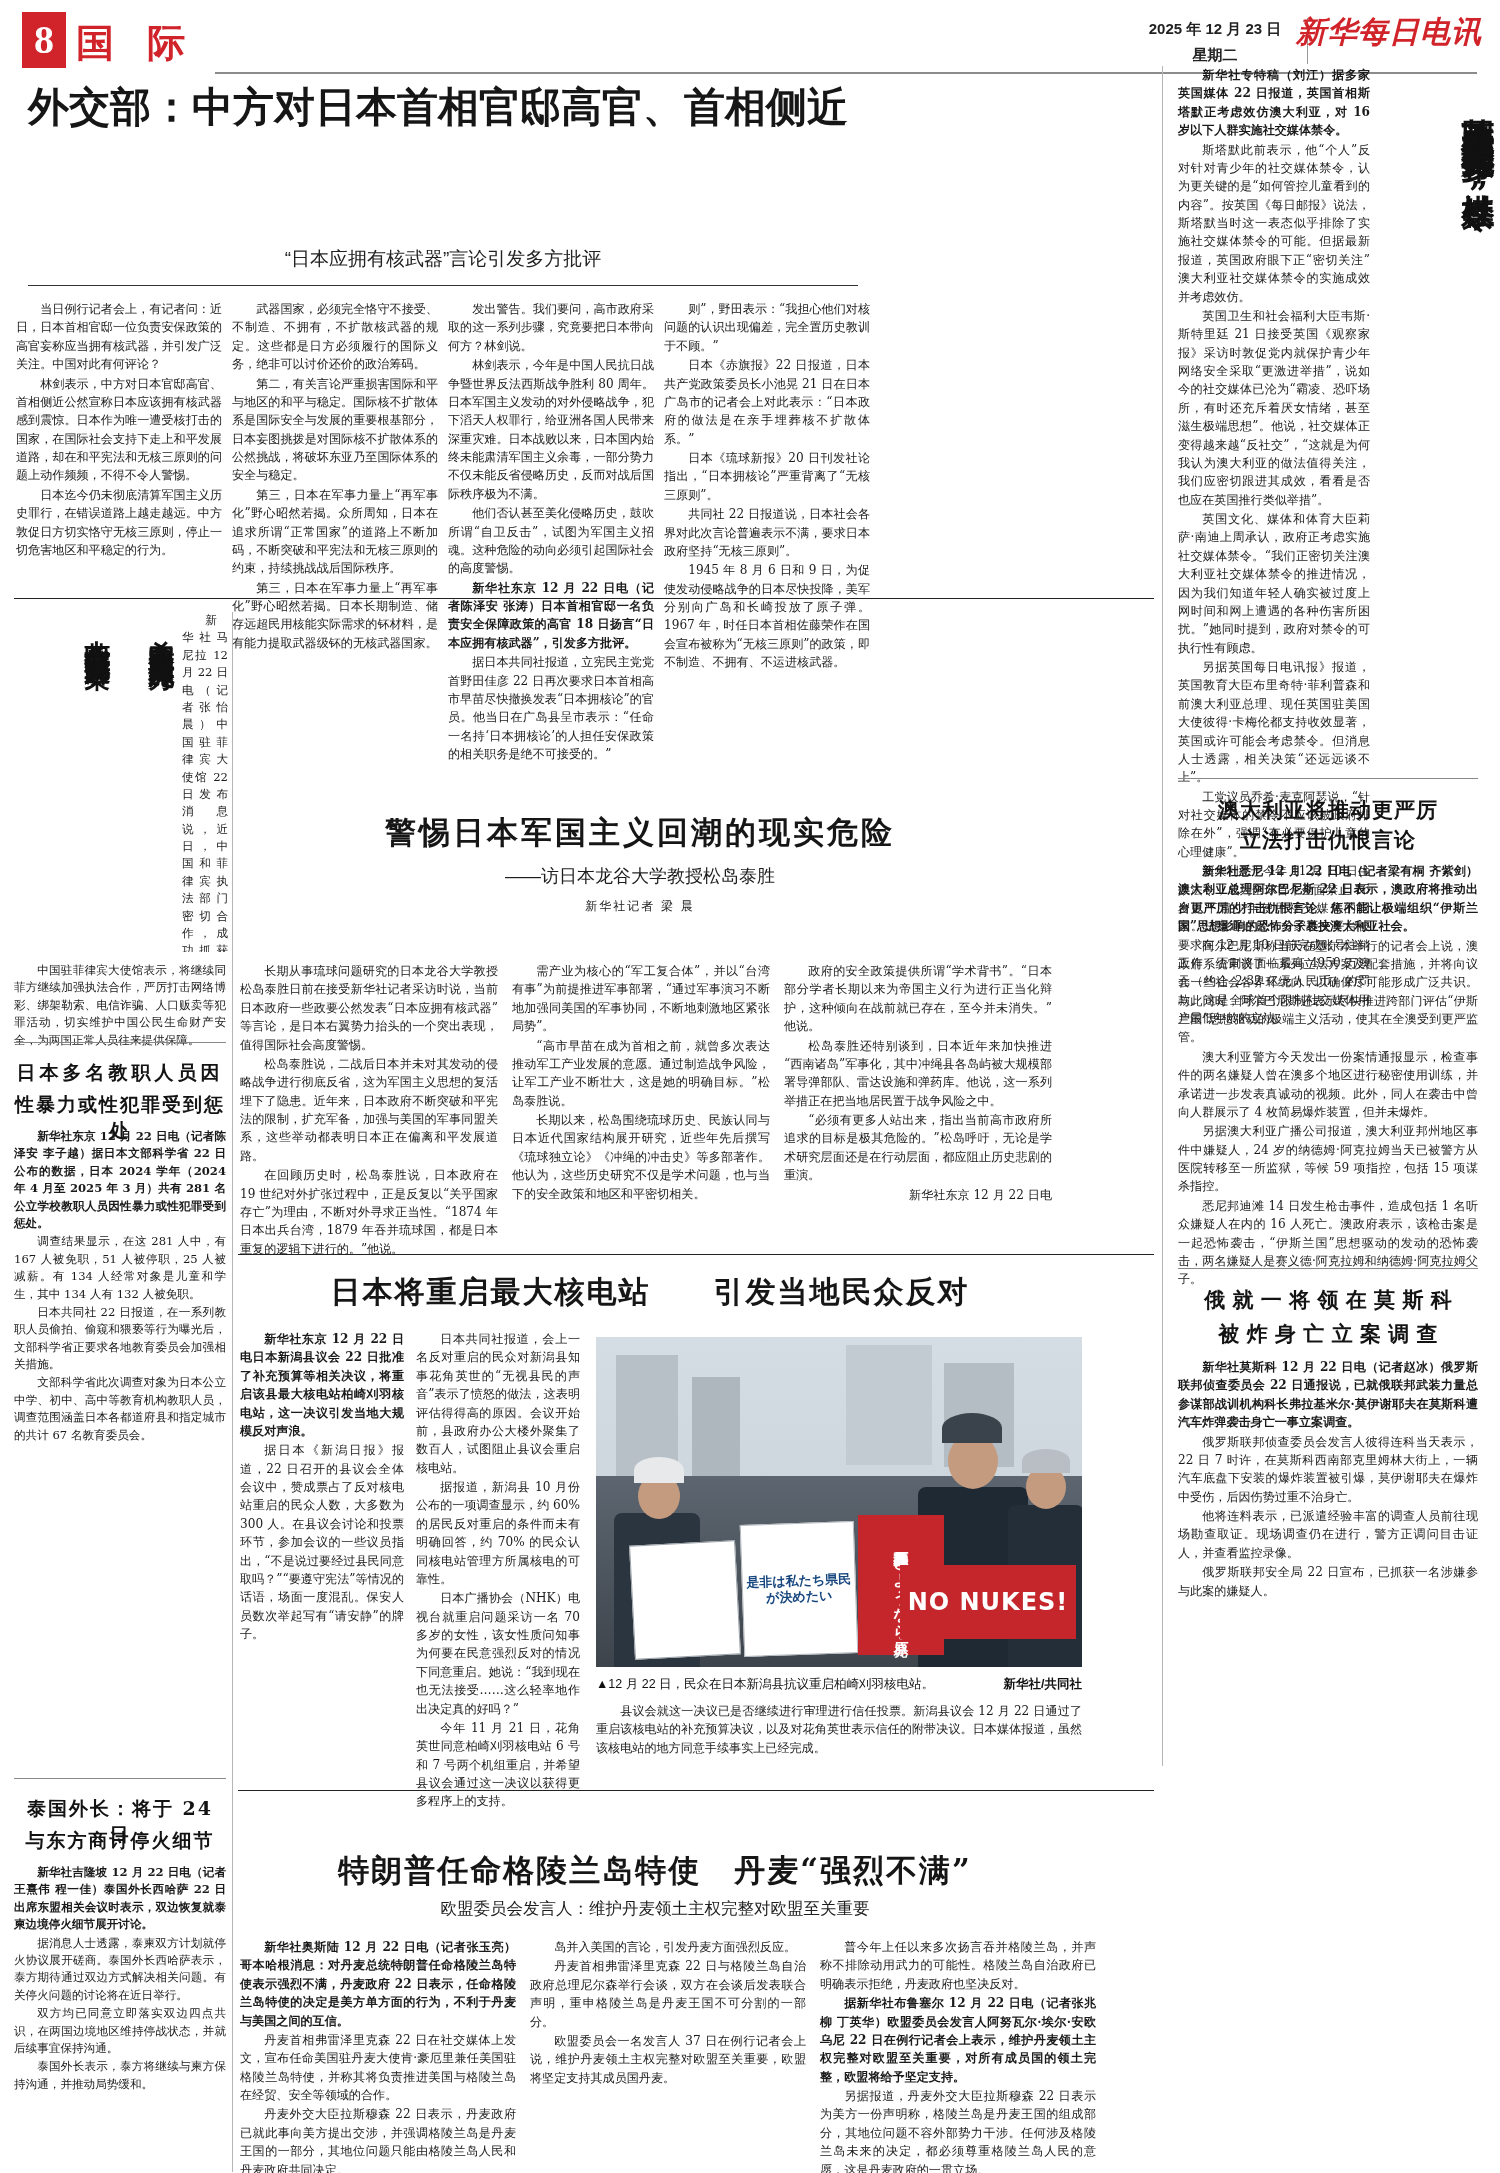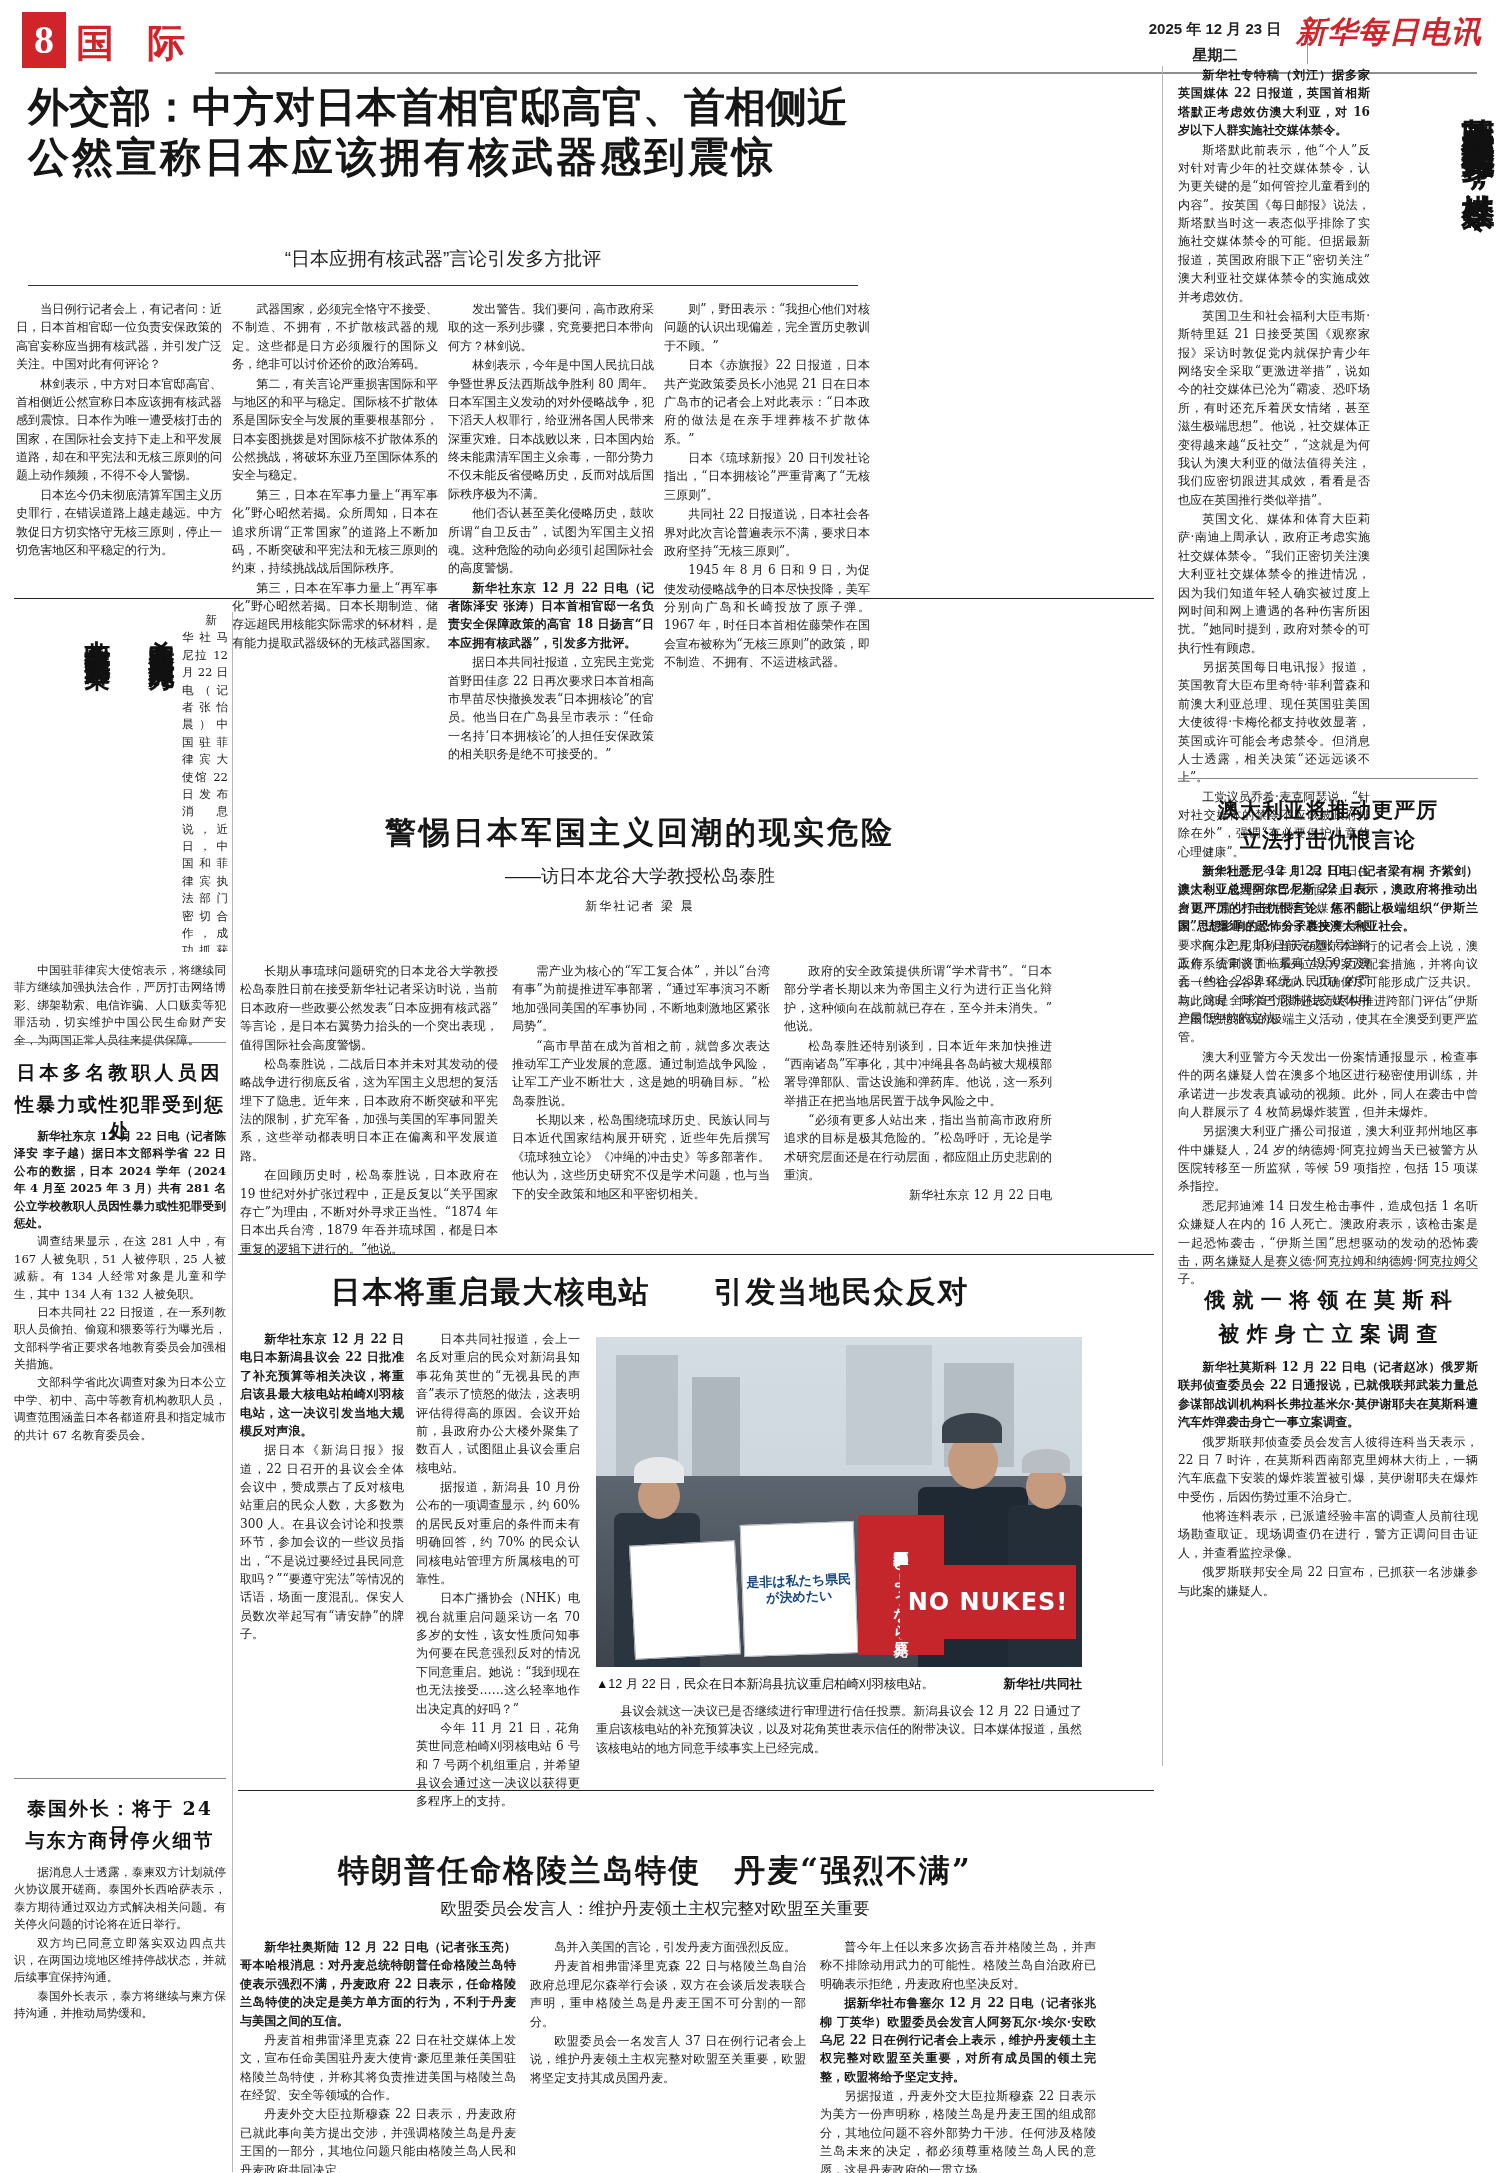--- a/index.html
+++ b/index.html
@@ -118,21 +118,20 @@
     <div class="date-block">
       <div>2025 年 12 月 23 日</div>
       <div>星期二</div>
     </div>
     <div class="date-sep"></div>
     <div class="brand">新华每日电讯</div>
   </div>
 
   <div class="lead-head">
     <div class="l1">外交部：中方对日本首相官邸高官、首相侧近</div>
-    <div class="l2">公然宣称日本应该拥有核武器感到震惊</div>
   </div>
   <div class="lead-sub">“日本应拥有核武器”言论引发多方批评</div>
   <div class="lead-rule"></div>
 
   <div class="cbox col-text" style="left:16px;top:300px;width:206px;height:290px;">
     <p>当日例行记者会上，有记者问：近日，日本首相官邸一位负责安保政策的高官妄称应当拥有核武器，并引发广泛关注。中国对此有何评论？</p>
     <p>林剑表示，中方对日本官邸高官、首相侧近公然宣称日本应该拥有核武器感到震惊。日本作为唯一遭受核打击的国家，在国际社会支持下走上和平发展道路，却在和平宪法和无核三原则的问题上动作频频，不得不令人警惕。</p>
     <p>日本迄今仍未彻底清算军国主义历史罪行，在错误道路上越走越远。中方敦促日方切实恪守无核三原则，停止一切危害地区和平稳定的行为。</p>
   </div>
   <div class="cbox col-text" style="left:232px;top:300px;width:206px;height:290px;">
@@ -222,20 +221,21 @@
     <p>日本共同社 22 日报道，在一系列教职人员偷拍、偷窥和猥亵等行为曝光后，文部科学省正要求各地教育委员会加强相关措施。</p>
     <p>文部科学省此次调查对象为日本公立中学、初中、高中等教育机构教职人员，调查范围涵盖日本各都道府县和指定城市的共计 67 名教育委员会。</p>
   </div>
 
   <div class="rule-thin cbox" style="left:14px;top:1778px;width:212px;"></div>
 
   <div class="hhead cbox" style="left:14px;top:1796px;width:212px;font-size:19px;letter-spacing:2px;">泰国外长：将于 24 日</div>
   <div class="hhead cbox" style="left:14px;top:1828px;width:212px;font-size:19px;letter-spacing:2px;">与东方商讨停火细节</div>
 
   <div class="cbox col-text tiny" style="left:14px;top:1864px;width:212px;height:300px;">
+    <p class="lede">新华社吉隆坡 12 月 22 日电（记者王熹伟 程一佳）泰国外长西哈萨 22 日出席东盟相关会议时表示，双边恢复就泰柬边境停火细节展开讨论。</p>
     <p>据消息人士透露，泰柬双方计划就停火协议展开磋商。泰国外长西哈萨表示，泰方期待通过双边方式解决相关问题。有关停火问题的讨论将在近日举行。</p>
     <p>双方均已同意立即落实双边四点共识，在两国边境地区维持停战状态，并就后续事宜保持沟通。</p>
     <p>泰国外长表示，泰方将继续与柬方保持沟通，并推动局势缓和。</p>
   </div>
 
   <div class="mid-head">
     <div class="t">警惕日本军国主义回潮的现实危险</div>
     <div class="s">——访日本龙谷大学教授松岛泰胜</div>
     <div class="byline">新华社记者 梁 晨</div>
   </div>

